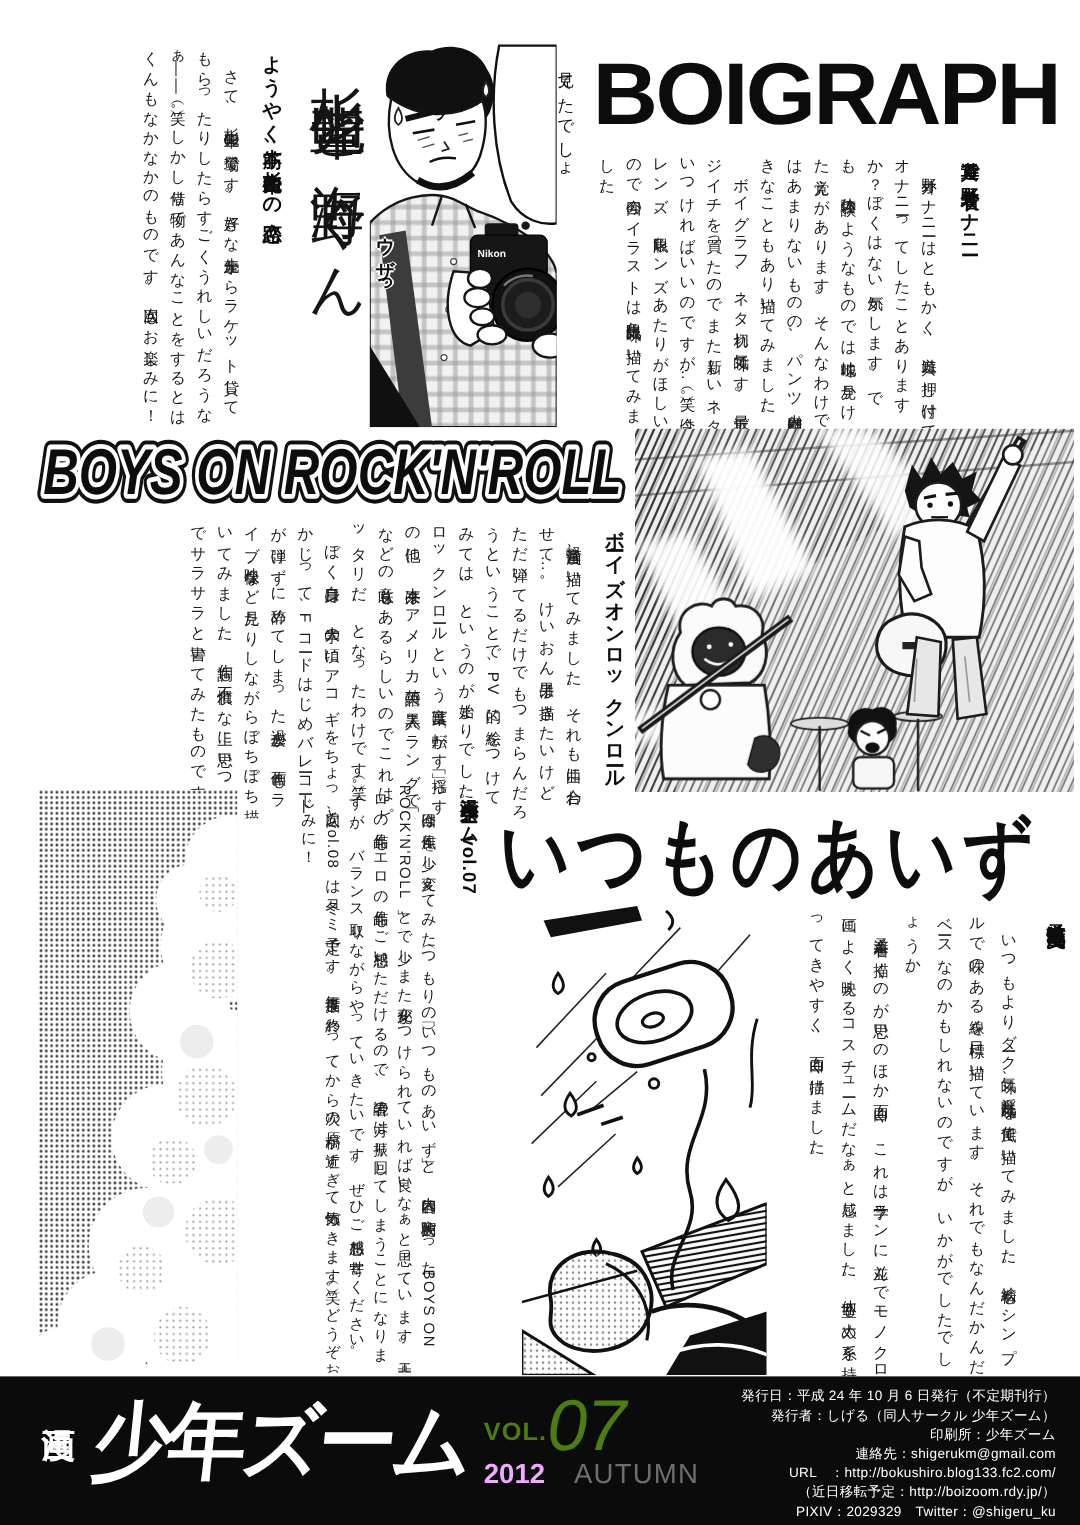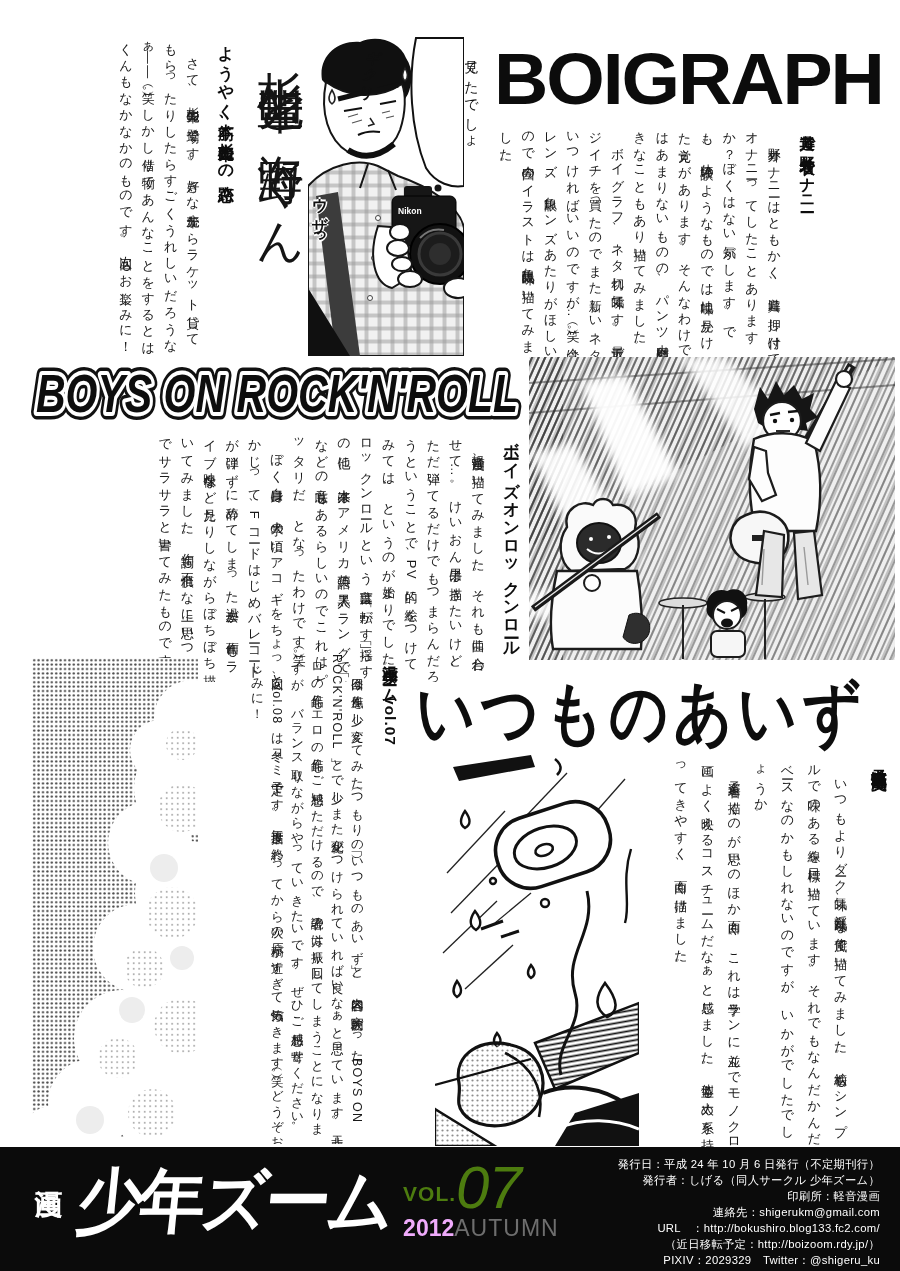--- a/index.html
+++ b/index.html
@@ -38,21 +38,21 @@
               line-height:1;color:#fff;height:70px;letter-spacing:3px;margin-top:6px;}
   .logo-main{font-size:66px;font-weight:bold;letter-spacing:-4px;color:#fff;line-height:1;
              transform:skewX(-6deg) scaleY(1.06);transform-origin:left bottom;margin-left:12px;margin-top:8px;
              white-space:nowrap;}
   .logo-vol{margin-left:16px;display:flex;flex-direction:column;}
   .vol-top{display:flex;align-items:flex-end;color:#4d7c0f;}
   .vol-label{font-size:21px;font-weight:bold;letter-spacing:1px;margin-bottom:7px;}
   .vol-num{font-size:60px;font-weight:normal;line-height:.85;letter-spacing:-1px;font-style:italic;}
   .vol-bottom{margin-top:2px;white-space:nowrap;}
   .vol-year{font-size:23px;font-weight:bold;color:#f0abfc;letter-spacing:0;}
-  .vol-season{font-size:23px;font-weight:normal;color:#6e6e6e;letter-spacing:1px;}
+  .vol-season{font-size:23px;font-weight:normal;color:#6e6e6e;letter-spacing:1px;margin-left:24px;}
   .footer-colophon{position:absolute;right:20px;top:9px;text-align:right;color:#ffffff;
                    font-size:11.3px;line-height:1.42;letter-spacing:.3px;}
   svg{display:block;}
 </style>
 </head>
 <body>
 
 <div class="page">
 
   <div class="sec v jbody" style="left:26px;top:34px;width:282px;height:322px;">
@@ -350,21 +350,21 @@
             <span class="vol-num">07</span>
         </div>
         <div class="vol-bottom">
           <span class="vol-year">2012</span><span class="vol-season">AUTUMN</span>
         </div>
       </div>
     </div>
     <div class="footer-colophon">
       <div>発行日：平成 24 年 10 月 6 日発行（不定期刊行）</div>
       <div>発行者：しげる（同人サークル 少年ズーム）</div>
-      <div>印刷所：軽音漫画</div>
+      <div>印刷所：少年ズーム</div>
       <div>連絡先：shigerukm@gmail.com</div>
       <div>URL　：http://bokushiro.blog133.fc2.com/</div>
       <div>（近日移転予定：http://boizoom.rdy.jp/）</div>
       <div>PIXIV：2029329　Twitter：@shigeru_ku</div>
     </div>
   </div>
 
 </div>
 
 </body></html>

